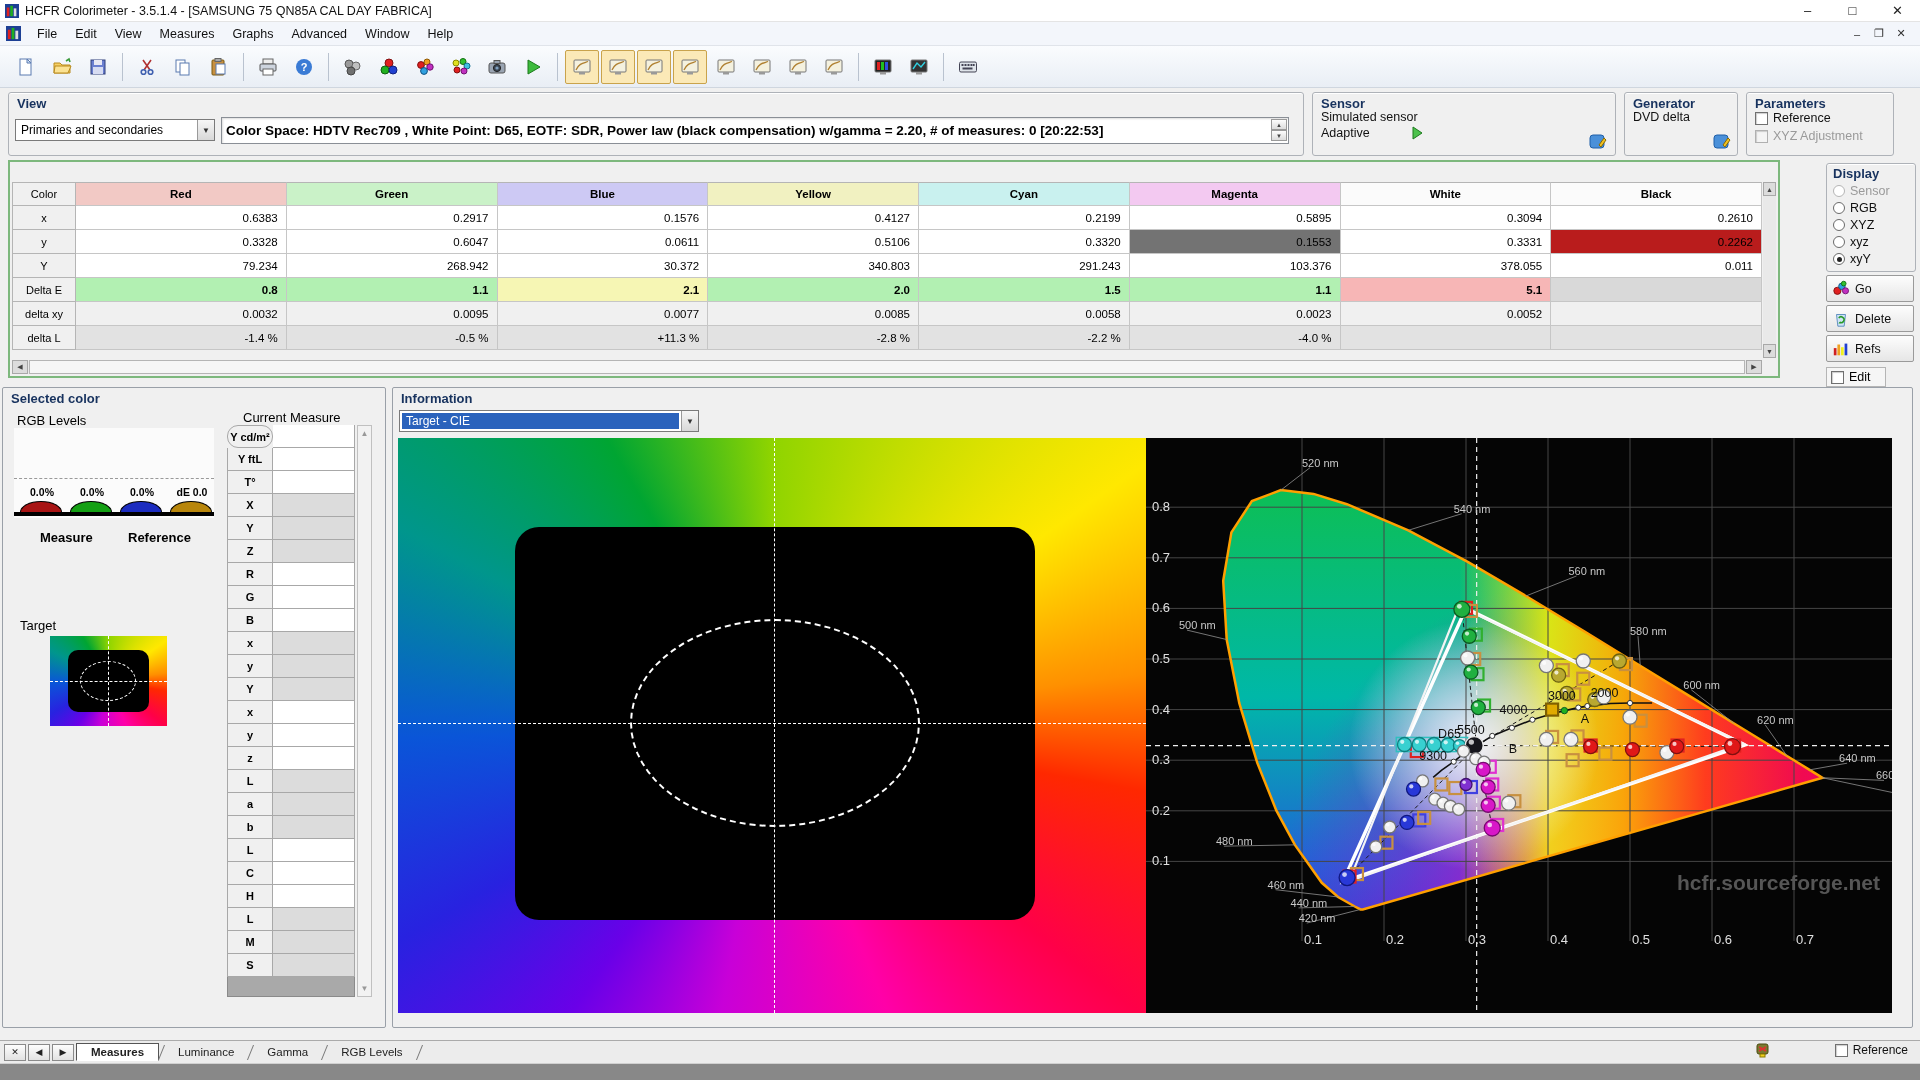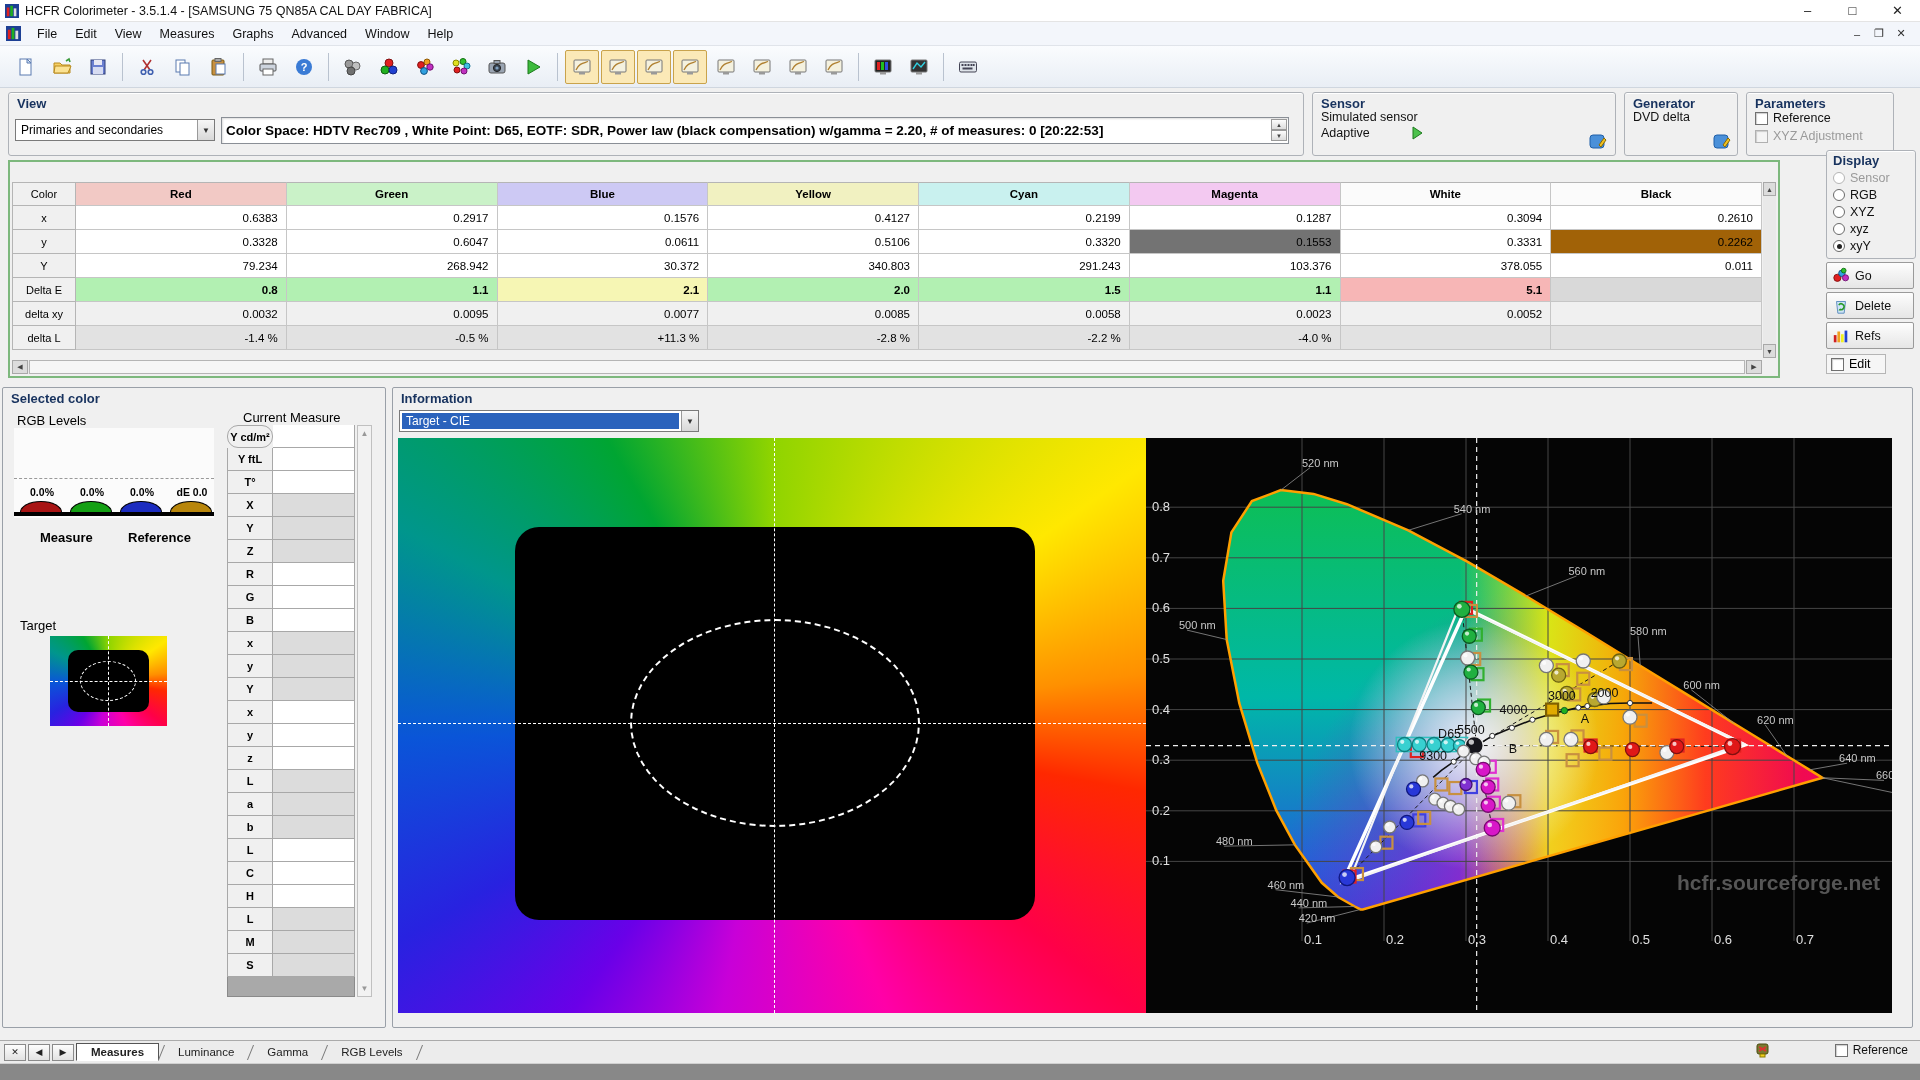--- a/index.html
+++ b/index.html
@@ -46,21 +46,21 @@
   .mrow .c0{width:64px;background:#f0f0f0;border:1px solid #b5b5b5;border-top:none;font-weight:normal;display:flex;align-items:center;justify-content:center;font-size:11px;}
   .mrow.header .c0{border-top:1px solid #b5b5b5;}
   .mrow .cv{flex:1;border-right:1px solid #c6c6c6;border-bottom:1px solid #c6c6c6;display:flex;align-items:center;justify-content:flex-end;padding-right:8px;font-size:11.5px;background:#fff;}
   .mrow.header .cv{justify-content:center;font-weight:bold;border-top:1px solid #b5b5b5;padding-right:0;}
   .hscroll{position:absolute;left:2px;bottom:2px;right:16px;height:14px;background:#e9e9e9;display:flex;}
   .hscroll .arr{width:16px;height:14px;background:#dcdcdc;border:1px solid #a8a8a8;font-size:7px;display:flex;align-items:center;justify-content:center;color:#444;}
   .hscroll .thumb{flex:1;background:#f6f6f6;border:1px solid #b5b5b5;margin:0 1px;}
   .vscroll{position:absolute;right:2px;top:20px;bottom:18px;width:13px;background:#e9e9e9;display:flex;flex-direction:column;justify-content:space-between;}
   .vscroll .arr{height:14px;background:#dcdcdc;border:1px solid #a8a8a8;font-size:7px;display:flex;align-items:center;justify-content:center;color:#444;}
   
-  .display-col{position:absolute;left:1826px;top:150px;width:90px;}
+  .display-col{position:absolute;left:1826px;top:163px;width:90px;}
   .radio-row{display:flex;align-items:center;gap:5px;font-size:12.5px;padding:1.5px 6px;color:#111;}
   .radio{width:12px;height:12px;border-radius:50%;background:#fff;border:1px solid #6a6a6a;position:relative;}
   .radio.sel::after{content:"";position:absolute;left:3px;top:3px;width:5px;height:5px;border-radius:50%;background:#222;}
   .radio-row.disabled{color:#9a9a9a;} .radio-row.disabled .radio{border-color:#b5b5b5;}
   .d-btn{width:88px;height:27px;margin-top:3px;background:linear-gradient(#fdfdfd,#e6e6e6);border:1px solid #9a9a9a;border-radius:2px;display:flex;align-items:center;gap:5px;padding:0 5px;font-size:12.5px;color:#111;}
   .edit-box{width:60px;height:20px;margin-top:5px;border:1px solid #b5b5b5;display:flex;align-items:center;gap:5px;padding:0 4px;font-size:12.5px;background:#f6f6f6;}
   
   .lpanel{position:absolute;background:#f0f0f0;border:1px solid #9aa0a8;border-radius:2px;}
   .lp-title{font-weight:bold;color:#17325e;font-size:13px;padding:3px 8px;}
   
@@ -401,34 +401,34 @@
           <div class="cv" style="background: rgb(251, 251, 251);">White</div>
           <div class="cv" style="background: rgb(251, 251, 251);">Black</div>
         </div>
         <div class="mrow">
           <div class="c0">x</div>
           <div class="cv" style="background: rgb(255, 255, 255);">0.6383</div>
           <div class="cv" style="background: rgb(255, 255, 255);">0.2917</div>
           <div class="cv" style="background: rgb(255, 255, 255);">0.1576</div>
           <div class="cv" style="background: rgb(255, 255, 255);">0.4127</div>
           <div class="cv" style="background: rgb(255, 255, 255);">0.2199</div>
-          <div class="cv" style="background: rgb(255, 255, 255);">0.1287</div>
+          <div class="cv" style="background: rgb(255, 255, 255);">0.5895</div>
           <div class="cv" style="background: rgb(255, 255, 255);">0.3094</div>
           <div class="cv" style="background: rgb(255, 255, 255);">0.2610</div>
         </div>
         <div class="mrow">
           <div class="c0">y</div>
           <div class="cv" style="background: rgb(255, 255, 255);">0.3328</div>
           <div class="cv" style="background: rgb(255, 255, 255);">0.6047</div>
           <div class="cv" style="background: rgb(255, 255, 255);">0.0611</div>
           <div class="cv" style="background: rgb(255, 255, 255);">0.5106</div>
           <div class="cv" style="background: rgb(255, 255, 255);">0.3320</div>
           <div class="cv" style="background: #737373;">0.1553</div>
           <div class="cv" style="background: rgb(255, 255, 255);">0.3331</div>
-          <div class="cv" style="background: #a16207;">0.2262</div>
+          <div class="cv" style="background: #b91c1c;">0.2262</div>
         </div>
         <div class="mrow">
           <div class="c0">Y</div>
           <div class="cv" style="background: rgb(255, 255, 255);">79.234</div>
           <div class="cv" style="background: rgb(255, 255, 255);">268.942</div>
           <div class="cv" style="background: rgb(255, 255, 255);">30.372</div>
           <div class="cv" style="background: rgb(255, 255, 255);">340.803</div>
           <div class="cv" style="background: rgb(255, 255, 255);">291.243</div>
           <div class="cv" style="background: rgb(255, 255, 255);">103.376</div>
           <div class="cv" style="background: rgb(255, 255, 255);">378.055</div>

